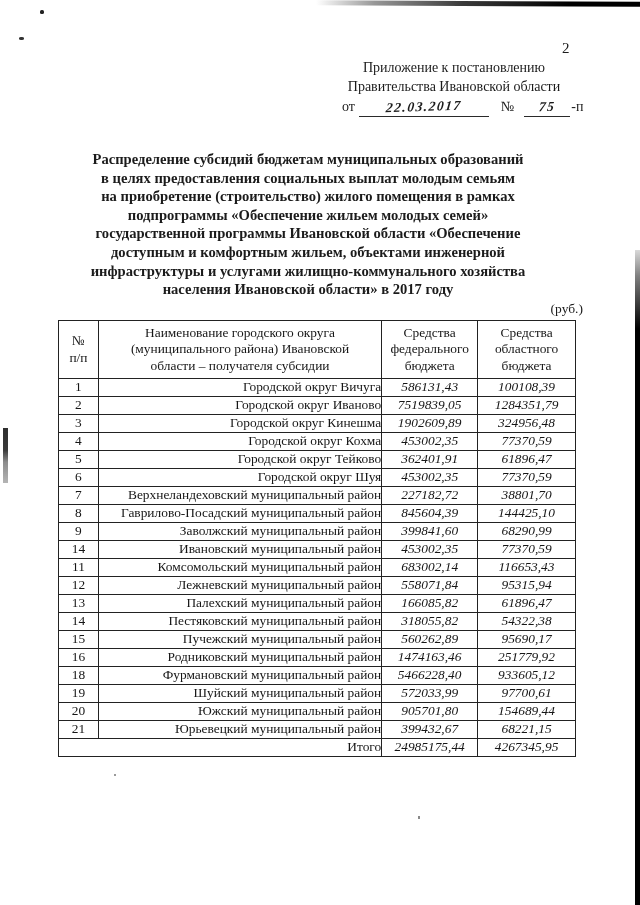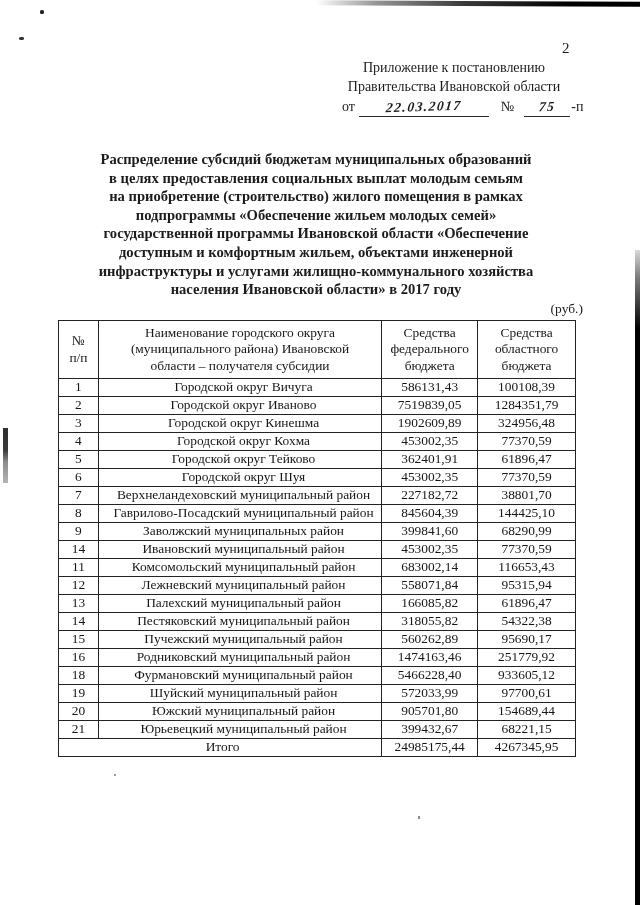--- a/index.html
+++ b/index.html
@@ -10,33 +10,33 @@
   .pagenum{position:absolute;top:40px;left:562px;font-size:15px;}
   .annex{position:absolute;top:58px;left:328px;width:252px;text-align:center;
          font-size:14px;line-height:19px;}
   .annex-row{margin-top:1px;text-align:left;padding-left:14px;white-space:nowrap;}
   .slot{display:inline-block;border-bottom:1px solid #2a2a2a;text-align:center;vertical-align:baseline;}
   .slot-date{width:130px;margin-left:4px;}
   .slot-num{width:46px;margin-left:10px;margin-right:1px;}
   .no-sign{margin-left:12px;}
   .hw{display:inline-block;font-style:italic;font-weight:bold;font-size:13.5px;
       letter-spacing:1.5px;transform:rotate(-2deg) skewX(-8deg);}
-  .title{position:absolute;top:150px;left:56px;width:520px;text-align:center;
+  .title{position:absolute;top:150px;left:48px;width:520px;text-align:center;
          font-weight:bold;font-size:14.6px;line-height:18.6px;}
   .rub{position:absolute;top:301px;left:66px;width:517px;text-align:right;font-size:13.5px;}
   table.doc{position:absolute;top:320px;left:58px;width:518px;border-collapse:collapse;
             font-size:13.4px;color:#161616;}
   table.doc th,table.doc td{border:1px solid #222;padding:0;}
   table.doc th{font-weight:normal;white-space:pre-line;text-align:center;vertical-align:middle;
                height:57px;line-height:16.5px;}
   table.doc td{height:17px;line-height:1.05;vertical-align:middle;}
   .cell-num{text-align:center;}
-  .cell-name{text-align:center;padding-left:7px !important;}
-  .cell-amount{text-align:center;}
-  .total-label{text-align:center;padding-left:5px !important;margin-left:8px;}
+  .cell-name{text-align:right;padding-left:7px !important;}
+  .cell-amount{text-align:center;font-style:italic;}
+  .total-label{text-align:right;padding-left:5px !important;margin-left:8px;}
   
   .art{position:absolute;pointer-events:none;}
   .art-top{left:316px;top:1px;width:324px;height:5px;
     background:linear-gradient(90deg,rgba(0,0,0,0) 0%,rgba(25,25,25,.45) 18%,rgba(10,10,10,.8) 45%,#000 78%);
     transform:rotate(.3deg);}
   .art-right{left:635px;top:250px;width:5px;height:655px;
     background:linear-gradient(180deg,rgba(0,0,0,.15) 0%,rgba(0,0,0,.5) 4%,#000 12%,#000 100%);}
   .art-left{left:3px;top:428px;width:5px;height:55px;
     background:linear-gradient(180deg,#2e2e2e 0%,#3a3a3a 40%,#8c8c8c 62%,#b5b5b5 100%);}
   .art-dot1{left:40px;top:10px;width:4px;height:4px;background:#222;border-radius:40%;}
@@ -146,21 +146,21 @@
           <td class="cell-amount">38801,70</td>
         </tr>
         <tr>
           <td class="cell-num">8</td>
           <td class="cell-name">Гаврилово-Посадский муниципальный район</td>
           <td class="cell-amount">845604,39</td>
           <td class="cell-amount">144425,10</td>
         </tr>
         <tr>
           <td class="cell-num">9</td>
-          <td class="cell-name">Заволжский муниципальных район</td>
+          <td class="cell-name">Заволжский муниципальный район</td>
           <td class="cell-amount">399841,60</td>
           <td class="cell-amount">68290,99</td>
         </tr>
         <tr>
           <td class="cell-num">14</td>
           <td class="cell-name">Ивановский муниципальный район</td>
           <td class="cell-amount">453002,35</td>
           <td class="cell-amount">77370,59</td>
         </tr>
         <tr>

